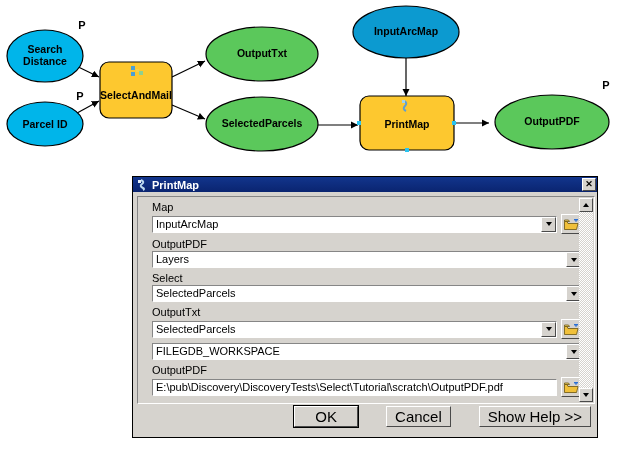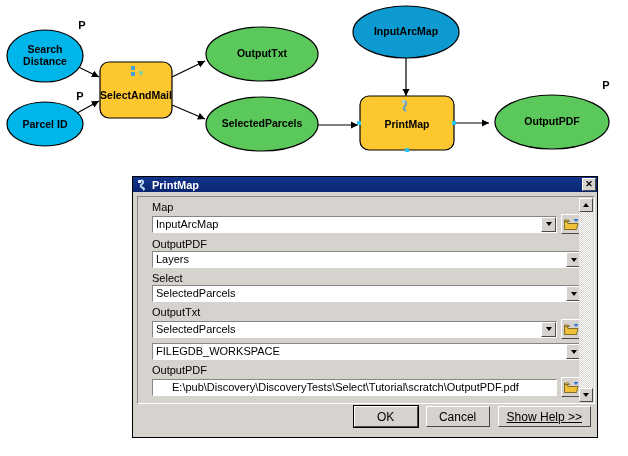--- a/index.html
+++ b/index.html
@@ -162,21 +162,21 @@
     flex:1 1 auto;
     height:17px;
     background:#ffffff;
     border-top:1px solid #868686;
     border-left:1px solid #868686;
     border-right:1px solid #ffffff;
     border-bottom:1px solid #ffffff;
     box-sizing:border-box;
     font-size:11px;
     color:#000000;
-    padding-left:19px;
+    padding-left:3px;
     line-height:15px;
     white-space:nowrap;
     overflow:hidden;
     min-width:0;
   }
   .browse-btn{
     width:21px;height:20px;
     background:#d6d3ce;
     border-top:1px solid #ffffff;
     border-left:1px solid #ffffff;
@@ -245,32 +245,33 @@
   .dlg-btn{
     height:21px;
     min-width:64px;
     padding:1px 8px;
     background:#d6d3ce;
     border-top:1px solid #ffffff;
     border-left:1px solid #ffffff;
     border-right:1px solid #4a4a4a;
     border-bottom:1px solid #4a4a4a;
     box-sizing:border-box;
-    font-size:12px;
+    font-size:15px;
     font-family:"Liberation Sans", sans-serif;
     color:#000000;
     display:flex;align-items:center;justify-content:center;
     cursor:default;
     white-space:nowrap;
+    margin-left:20px;
   }
   .dlg-btn.default{
     outline:1px solid #000000;
     outline-offset:0px;
   }
-  #btn-help{min-width:82px;text-decoration:underline;}
+  #btn-help{min-width:82px;}
 </style>
 </head>
 <body>
 
 <div id="model">
   <svg id="model-svg" width="628" height="172" viewBox="0 0 628 172">
     <defs>
       <marker id="arrow" markerWidth="7" markerHeight="7" refX="6" refY="3" orient="auto">
         <path d="M0,0 L6,3 L0,6 z" fill="#000000"></path>
       </marker>

